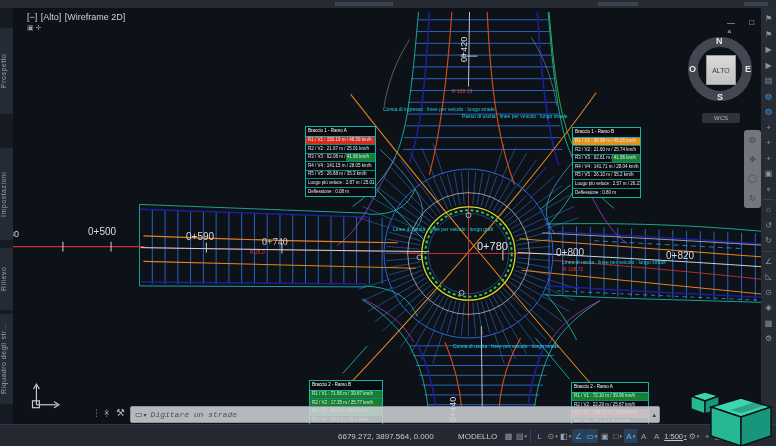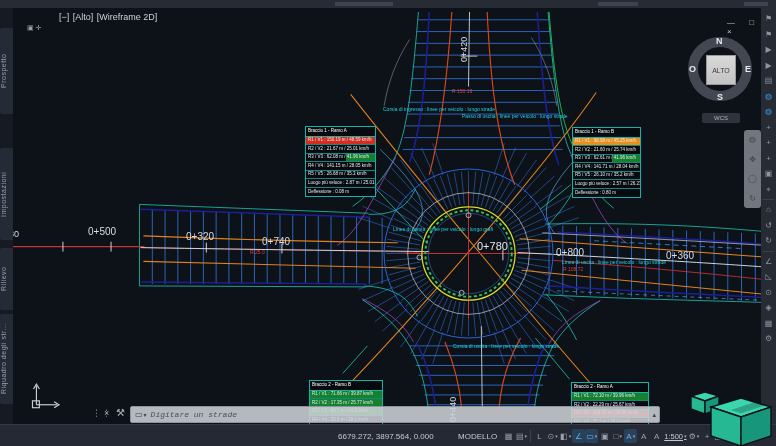--- a/index.html
+++ b/index.html
@@ -13,21 +13,21 @@
   .ltab{position:absolute;left:0;width:13px;background:#242b37;color:#97a0ae;font-size:7px;
         writing-mode:vertical-rl;transform:rotate(180deg);text-align:center;overflow:hidden;
         border-radius:0 2px 2px 0;letter-spacing:.5px;}
   
   #righttools{position:absolute;right:0;top:8px;width:15px;height:416px;background:#262b34;z-index:5;
         display:flex;flex-direction:column;align-items:center;padding-top:3px;box-sizing:border-box;}
   .rtool{width:13px;height:15.5px;line-height:15px;text-align:center;font-size:8px;color:#8b95a4;flex:0 0 auto;}
   .rtool.blue{color:#3d9be9;}
   .rdiv{width:11px;height:1px;background:#3a414d;margin:2px 0;flex:0 0 auto;}
   
-  #vplabel{position:absolute;left:27px;top:12px;z-index:4;font-size:9px;color:#ced2d9;margin-left:32px;}
+  #vplabel{position:absolute;left:27px;top:12px;z-index:4;font-size:9px;color:#ced2d9;}
   #vplabel span{margin-right:1px;cursor:pointer;}
   #vpicons{position:absolute;left:27px;top:24px;z-index:4;font-size:7px;color:#97a0ae;letter-spacing:2px;}
   
   #winctl{position:absolute;left:727px;top:18px;z-index:6;color:#c2c7cf;font-size:8px;letter-spacing:6px;}
   
   #vcube{position:absolute;left:687px;top:36px;width:66px;height:66px;z-index:4;}
   #vring{position:absolute;left:1px;top:1px;width:44px;height:44px;border:10px solid rgba(125,132,144,.48);border-radius:50%;}
   .vdir{position:absolute;color:#e8ebef;font-weight:bold;font-size:9px;z-index:2;}
   #vn{left:29px;top:0px;} #vs{left:30px;top:56px;} #vw{left:2px;top:28px;} #ve{left:58px;top:28px;}
   #vface{position:absolute;left:19px;top:19px;width:28px;height:28px;background:linear-gradient(#d9d9d9,#c2c2c2);
@@ -434,25 +434,25 @@
 
 <div id="navbar">
   <span class="nbi">◍</span>
   <span class="nbi">✥</span>
   <span class="nbi">◯</span>
   <span class="nbi">↻</span>
 </div>
 
 <div class="stn small" style="left:4px;top:229px;">680</div>
 <div class="stn" style="left:88px;top:226px;">0+500</div>
-<div class="stn" style="left:186px;top:231px;">0+320</div>
-<div class="stn" style="left:262px;top:236px;">0+740</div>
+<div class="stn" style="left:186px;top:231px;">0+590</div>
+<div class="stn" style="left:262px;top:236px;font-family:Liberation Serif, serif;">0+740</div>
 <div class="stn big" style="left:477px;top:240px;text-align:right;">0+780</div>
 <div class="stn" style="left:556px;top:247px;">0+800</div>
-<div class="stn" style="left:666px;top:250px;">0+360</div>
+<div class="stn" style="left:666px;top:250px;">0+820</div>
 <div class="stn small vert" style="left:459px;top:16px;height:46px;">0+420</div>
 <div class="stn small vert" style="left:448px;top:382px;height:40px;">0+440</div>
 
 <div class="ann" style="left:383px;top:106px;">Corsia di ingresso : linee per veicolo : lungo strade</div>
 <div class="ann" style="left:462px;top:113px;">Passo di uscita : linee per veicolo : lungo strade</div>
 <div class="ann" style="left:393px;top:226px;">Linee di corsia : linee per veicolo : lungo grafi</div>
 <div class="ann" style="left:562px;top:259px;">Linea di uscita : linee per veicolo : lungo strade</div>
 <div class="ann" style="left:453px;top:343px;">Corsia di uscita : linee per veicolo : lungo strade</div>
 <div class="annr" style="left:452px;top:88px;">R 150.19</div>
 <div class="annr" style="left:563px;top:266px;">R 108.72</div>

